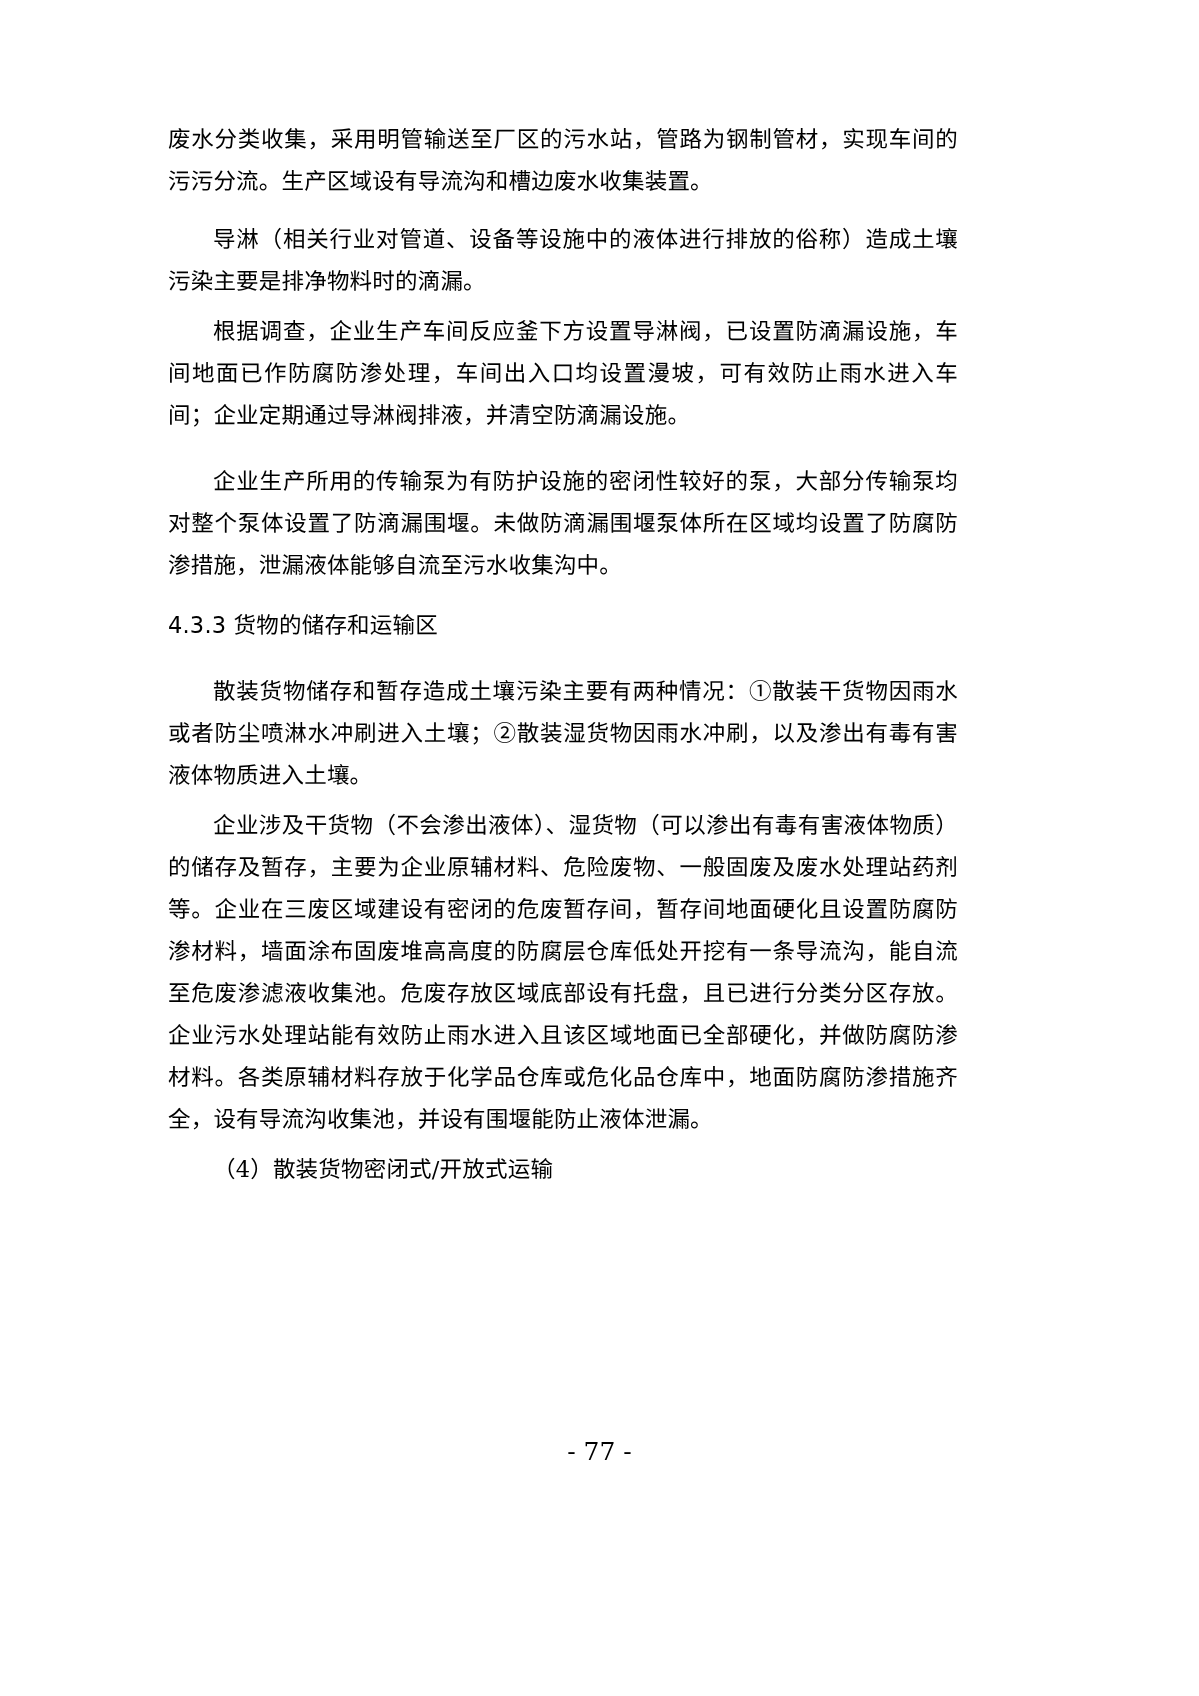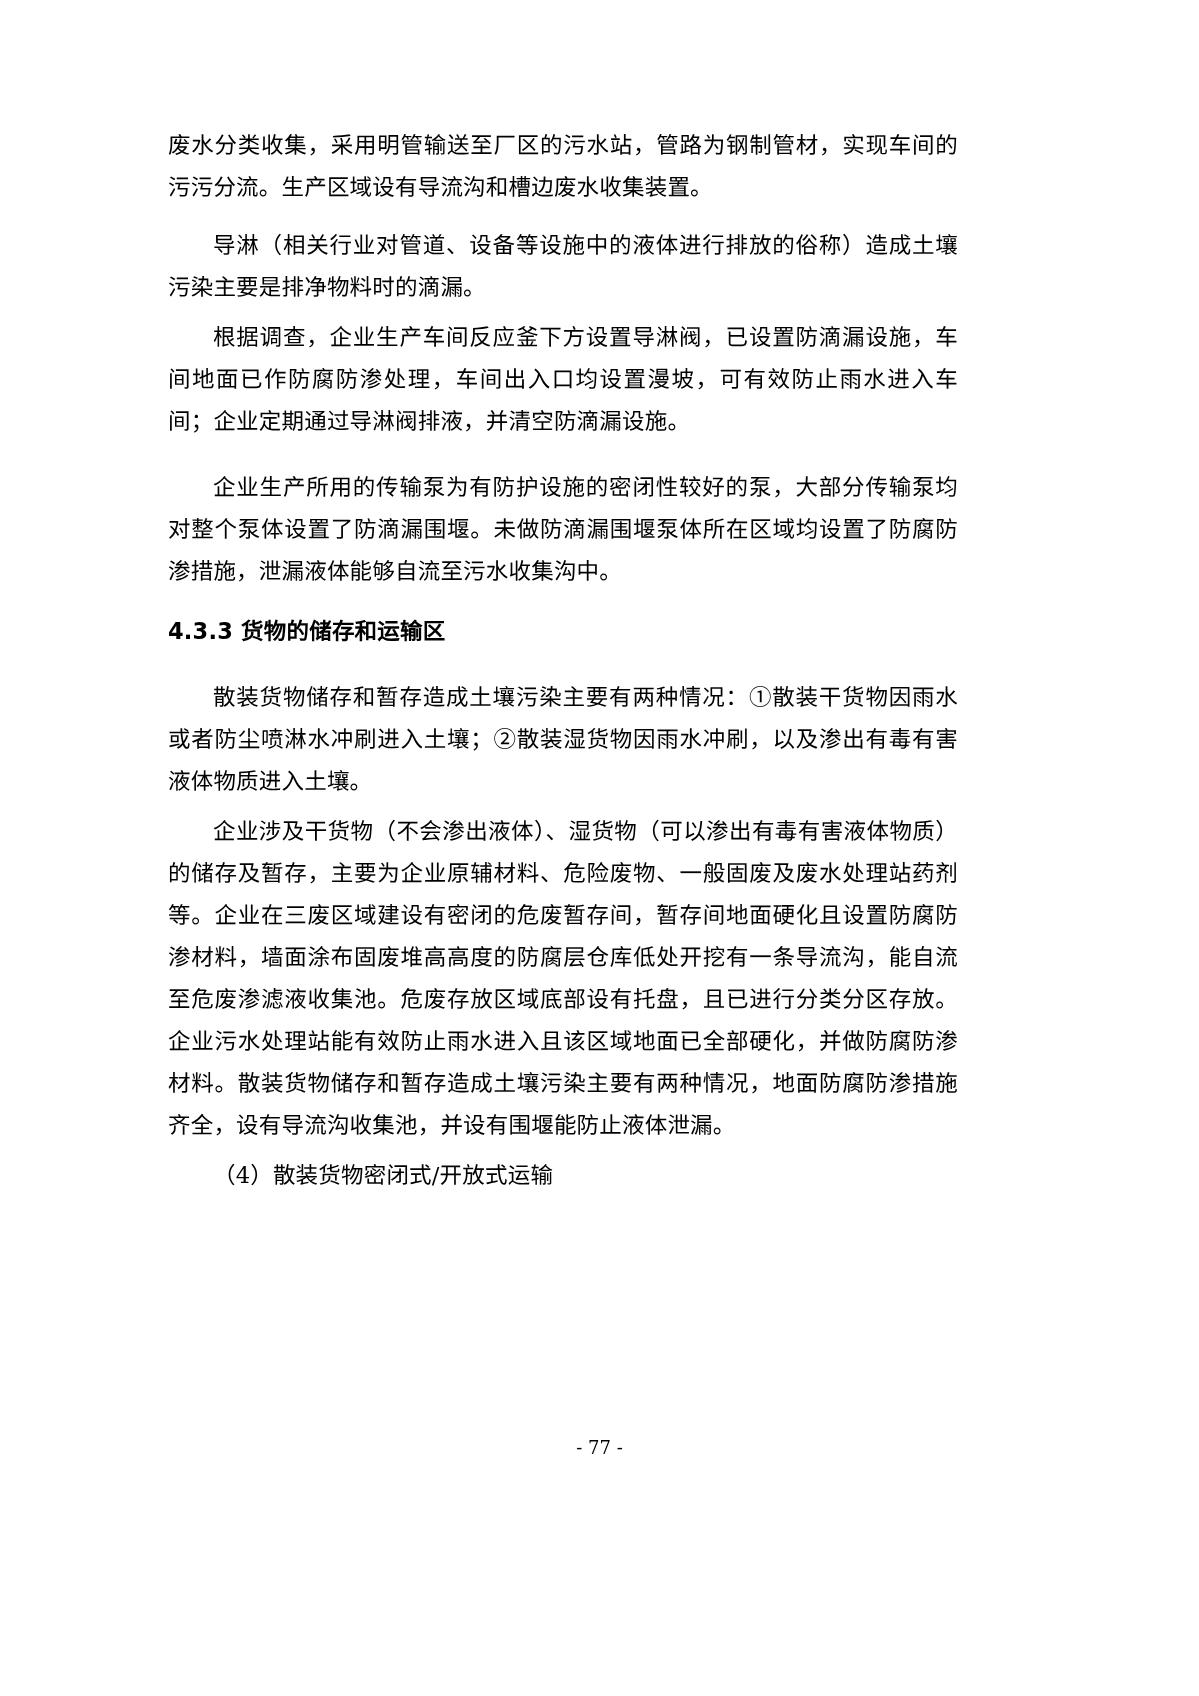--- a/index.html
+++ b/index.html
@@ -12,52 +12,52 @@
     height: 1696px;
     background: #ffffff;
     position: relative;
     box-sizing: border-box;
     font-family: "DejaVu Serif", "Liberation Serif", serif;
     color: #000000;
   }
   .content {
     position: absolute;
     left: 168px;
-    top: 124px;
+    top: 118px;
     width: 790px;
   }
   p {
     margin: 0;
     font-size: 22.5px;
     line-height: 42px;
     text-align: justify;
     text-justify: inter-ideograph;
     letter-spacing: 0.2px;
   }
   p.indent {
     text-indent: 45px;
   }
   h3.heading {
     margin: 0;
     font-size: 22.5px;
     line-height: 42px;
-    font-weight: bold;
+    font-weight: normal;
     font-family: "DejaVu Sans", "Liberation Sans", sans-serif;
     letter-spacing: 0.2px;
   }
   .gap-small { height: 8px; }
   .gap-heading-before { height: 18px; }
   .gap-heading-after { height: 16px; }
   .footer {
     position: absolute;
     left: 0;
     right: 0;
     top: 1437px;
     text-align: center;
-    font-size: 18px;
+    font-size: 25px;
     font-family: "DejaVu Serif", "Liberation Serif", serif;
   }
 </style>
 </head>
 <body>
 
 <div class="page">
   <div class="content">
 
     <p class="noindent">废水分类收集，采用明管输送至厂区的污水站，管路为钢制管材，实现车间的污污分流。生产区域设有导流沟和槽边废水收集装置。</p>
@@ -79,20 +79,20 @@
 
     <div class="gap-heading-before"></div>
     <h3 class="heading">4.3.3 货物的储存和运输区</h3>
     <div class="gap-heading-after"></div>
 
     <div class="gap-small"></div>
 
     <p class="indent">散装货物储存和暂存造成土壤污染主要有两种情况：①散装干货物因雨水或者防尘喷淋水冲刷进入土壤；②散装湿货物因雨水冲刷，以及渗出有毒有害液体物质进入土壤。</p>
     <div class="gap-small"></div>
 
-    <p class="indent">企业涉及干货物（不会渗出液体）、湿货物（可以渗出有毒有害液体物质）的储存及暂存，主要为企业原辅材料、危险废物、一般固废及废水处理站药剂等。企业在三废区域建设有密闭的危废暂存间，暂存间地面硬化且设置防腐防渗材料，墙面涂布固废堆高高度的防腐层仓库低处开挖有一条导流沟，能自流至危废渗滤液收集池。危废存放区域底部设有托盘，且已进行分类分区存放。企业污水处理站能有效防止雨水进入且该区域地面已全部硬化，并做防腐防渗材料。散装货物储存和暂存造成土壤污染主要有两种情况，地面防腐防渗措施齐全，设有导流沟收集池，并设有围堰能防止液体泄漏。</p>
+    <p class="indent">企业涉及干货物（不会渗出液体）、湿货物（可以渗出有毒有害液体物质）的储存及暂存，主要为企业原辅材料、危险废物、一般固废及废水处理站药剂等。企业在三废区域建设有密闭的危废暂存间，暂存间地面硬化且设置防腐防渗材料，墙面涂布固废堆高高度的防腐层仓库低处开挖有一条导流沟，能自流至危废渗滤液收集池。危废存放区域底部设有托盘，且已进行分类分区存放。企业污水处理站能有效防止雨水进入且该区域地面已全部硬化，并做防腐防渗材料。各类原辅材料存放于化学品仓库或危化品仓库中，地面防腐防渗措施齐全，设有导流沟收集池，并设有围堰能防止液体泄漏。</p>
     <div class="gap-small"></div>
 
     <p class="indent">（4）散装货物密闭式/开放式运输</p>
   </div>
 
   <div class="footer">- 77 -</div>
 </div>
 
 </body></html>

